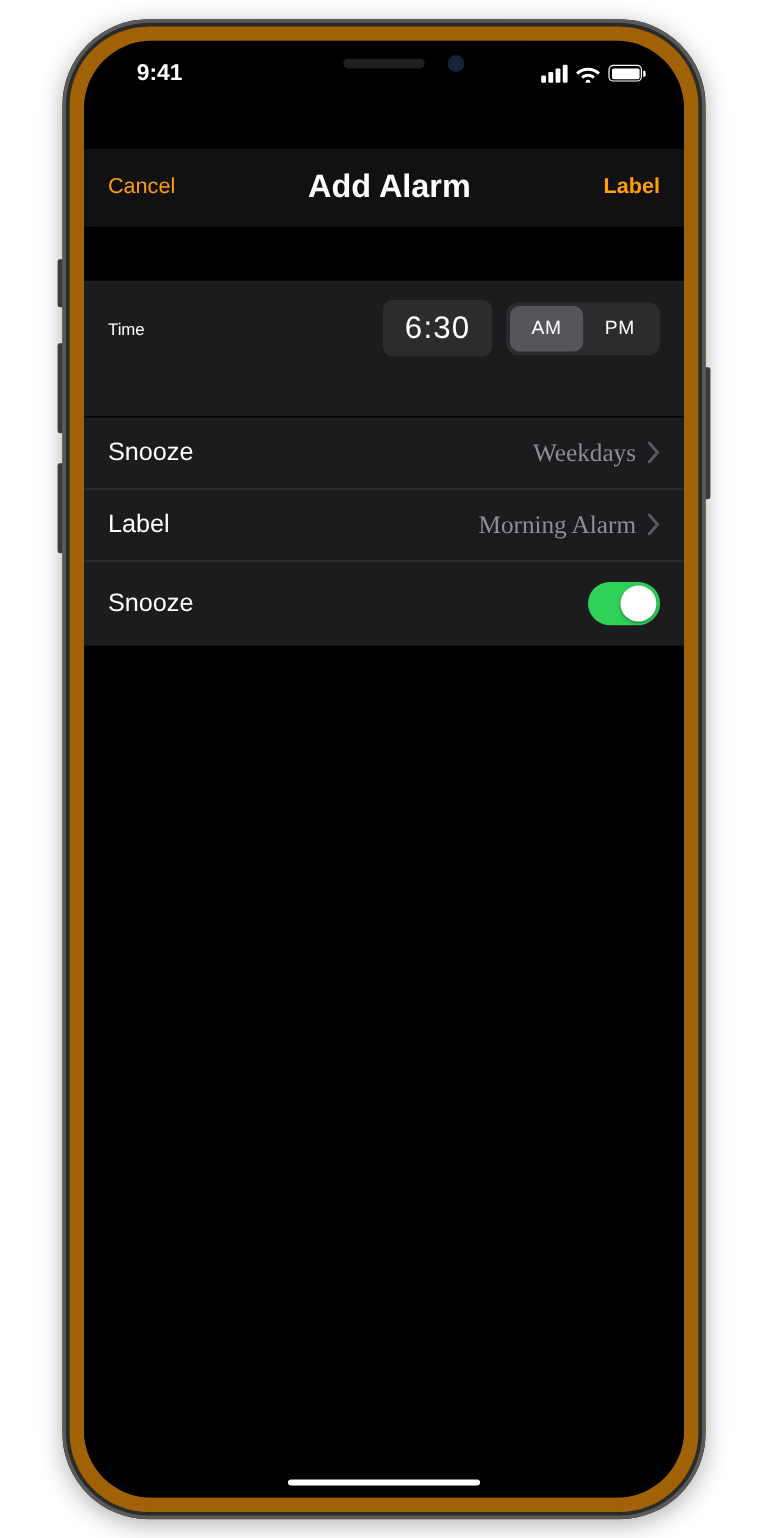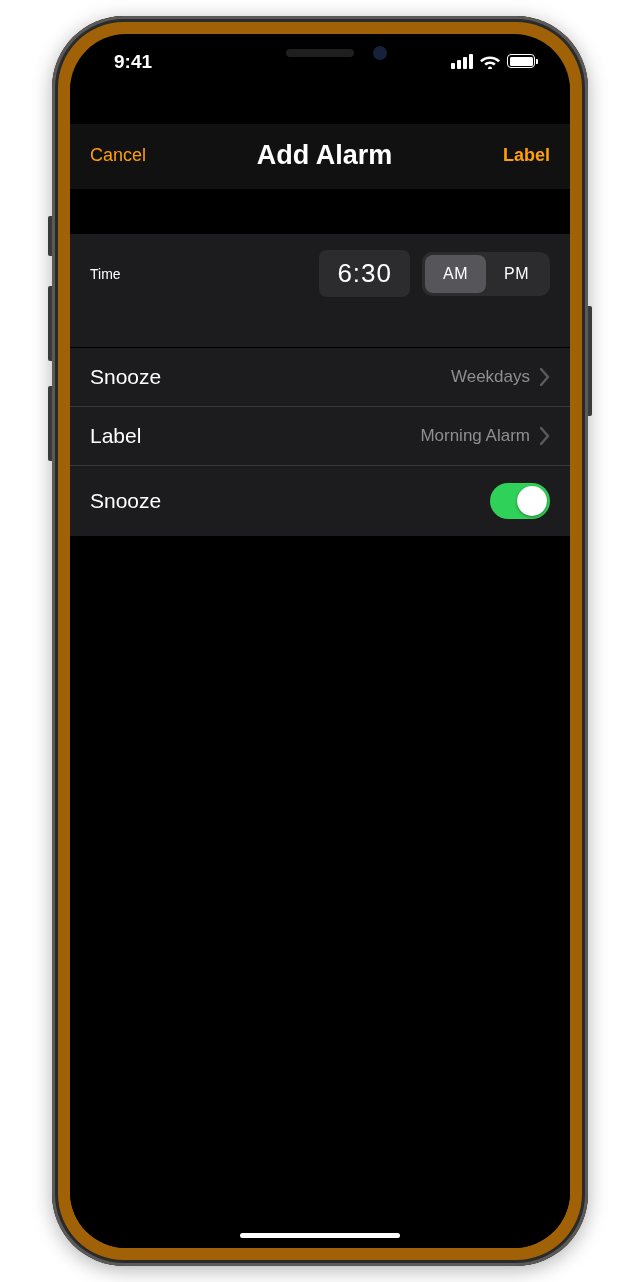--- a/index.html
+++ b/index.html
@@ -155,21 +155,21 @@
     .list-row {
       display: flex;
       justify-content: space-between;
       align-items: center;
       padding: 17px 20px;
       border-bottom: 0.5px solid #38383a;
     }
     .list-row:last-child { border-bottom: none; text-align: center; }
     .row-label { color: #fff; font-size: 21px; }
     .row-right { display: flex; align-items: center; gap: 10px; }
-    .row-value { color: #8e8e93; font-size: 17px; }
+    .row-value { color: #8e8e93; font-size: 21px; font-family: Liberation Serif, serif; }
     .chevron { color: #5a5a5e; }
     .chevron svg { width: 10px; height: 18px; display: block; }
 
     .toggle {
       width: 60px;
       height: 36px;
       background: #30d158;
       border-radius: 18px;
       position: relative;
     }

